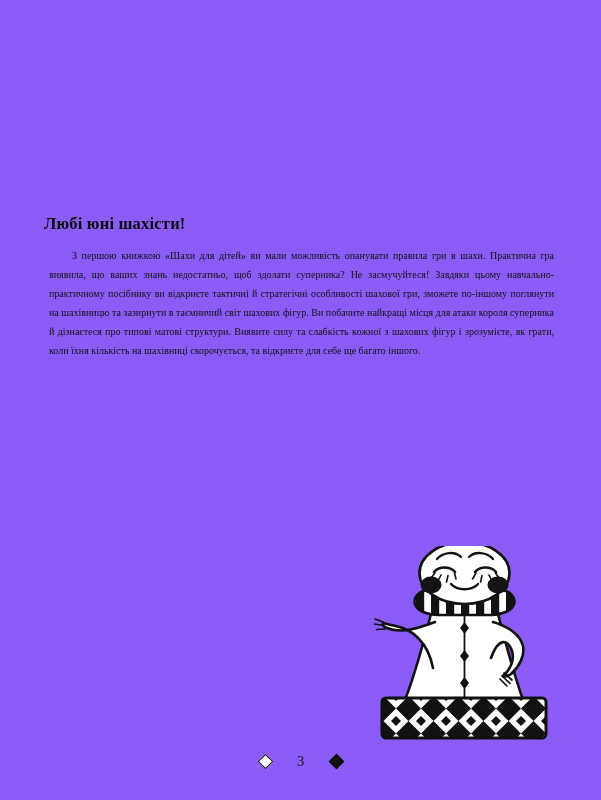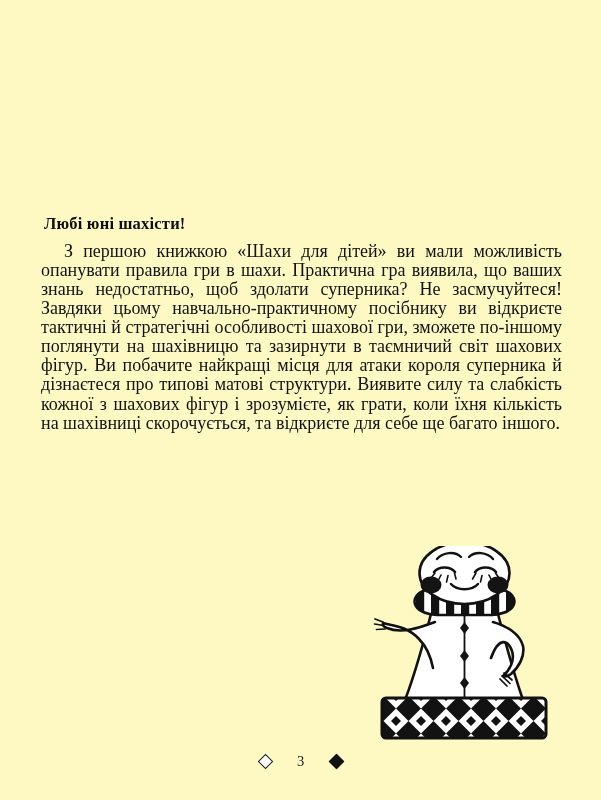--- a/index.html
+++ b/index.html
@@ -5,21 +5,21 @@
 <style>
   html, body {
     margin: 0;
     padding: 0;
     background: #ffffff;
   }
   .page {
     position: relative;
     width: 601px;
     height: 800px;
-    background: #fef9c3;
+    background: #8b5cf6;
     overflow: hidden;
     font-family: "Liberation Serif", "DejaVu Serif", serif;
     color: #111111;
     box-sizing: border-box;
   }
 
   
   .content {
     position: absolute;
     left: 37px;
@@ -28,25 +28,25 @@
   }
   .heading {
     font-size: 16.5px;
     font-weight: bold;
     letter-spacing: 0.2px;
     margin: 0 0 8px 7px;
     line-height: 1.2;
     color: #0d0d0d;
   }
   .para {
-    font-size: 18px;
+    font-size: 10px;
     line-height: 19.1px;
     text-align: justify;
     text-justify: inter-word;
-    margin: 4px;
+    margin: 12px;
     text-indent: 23px;
     color: #121212;
     -webkit-hyphens: manual;
     hyphens: manual;
   }
   .para + .para {
     margin-top: 1px;
   }
 
   

